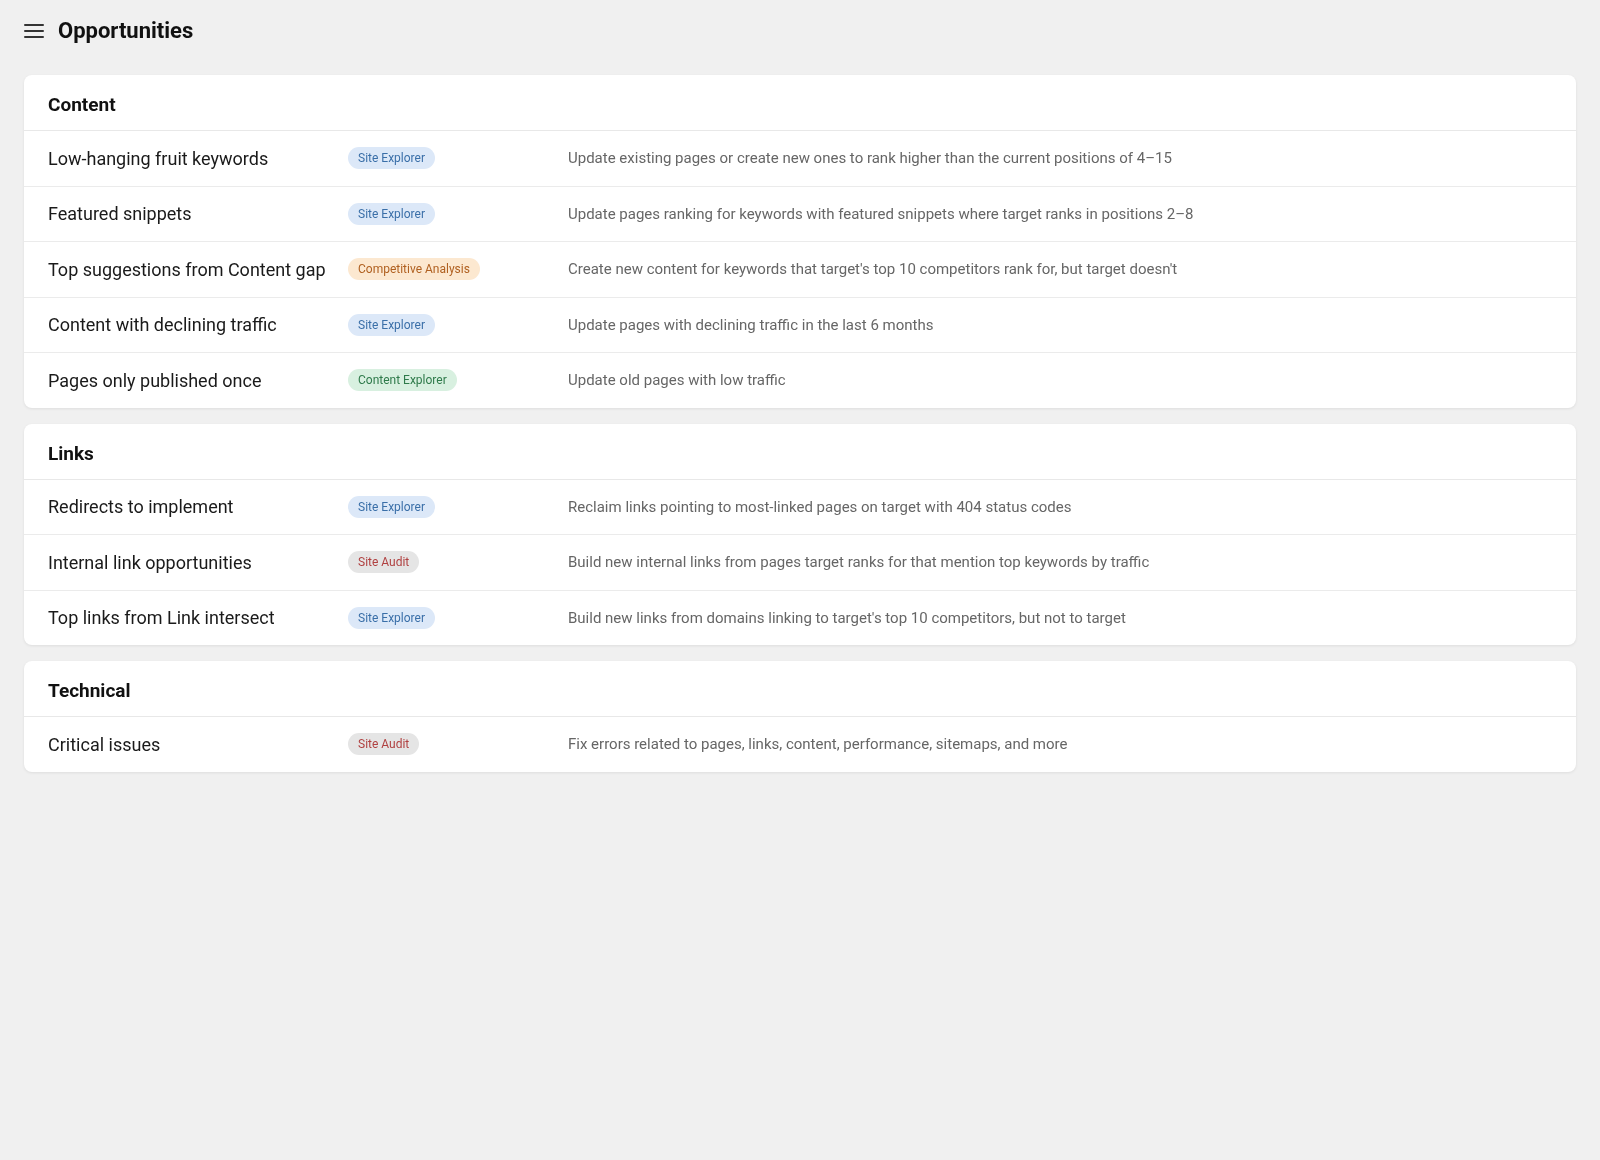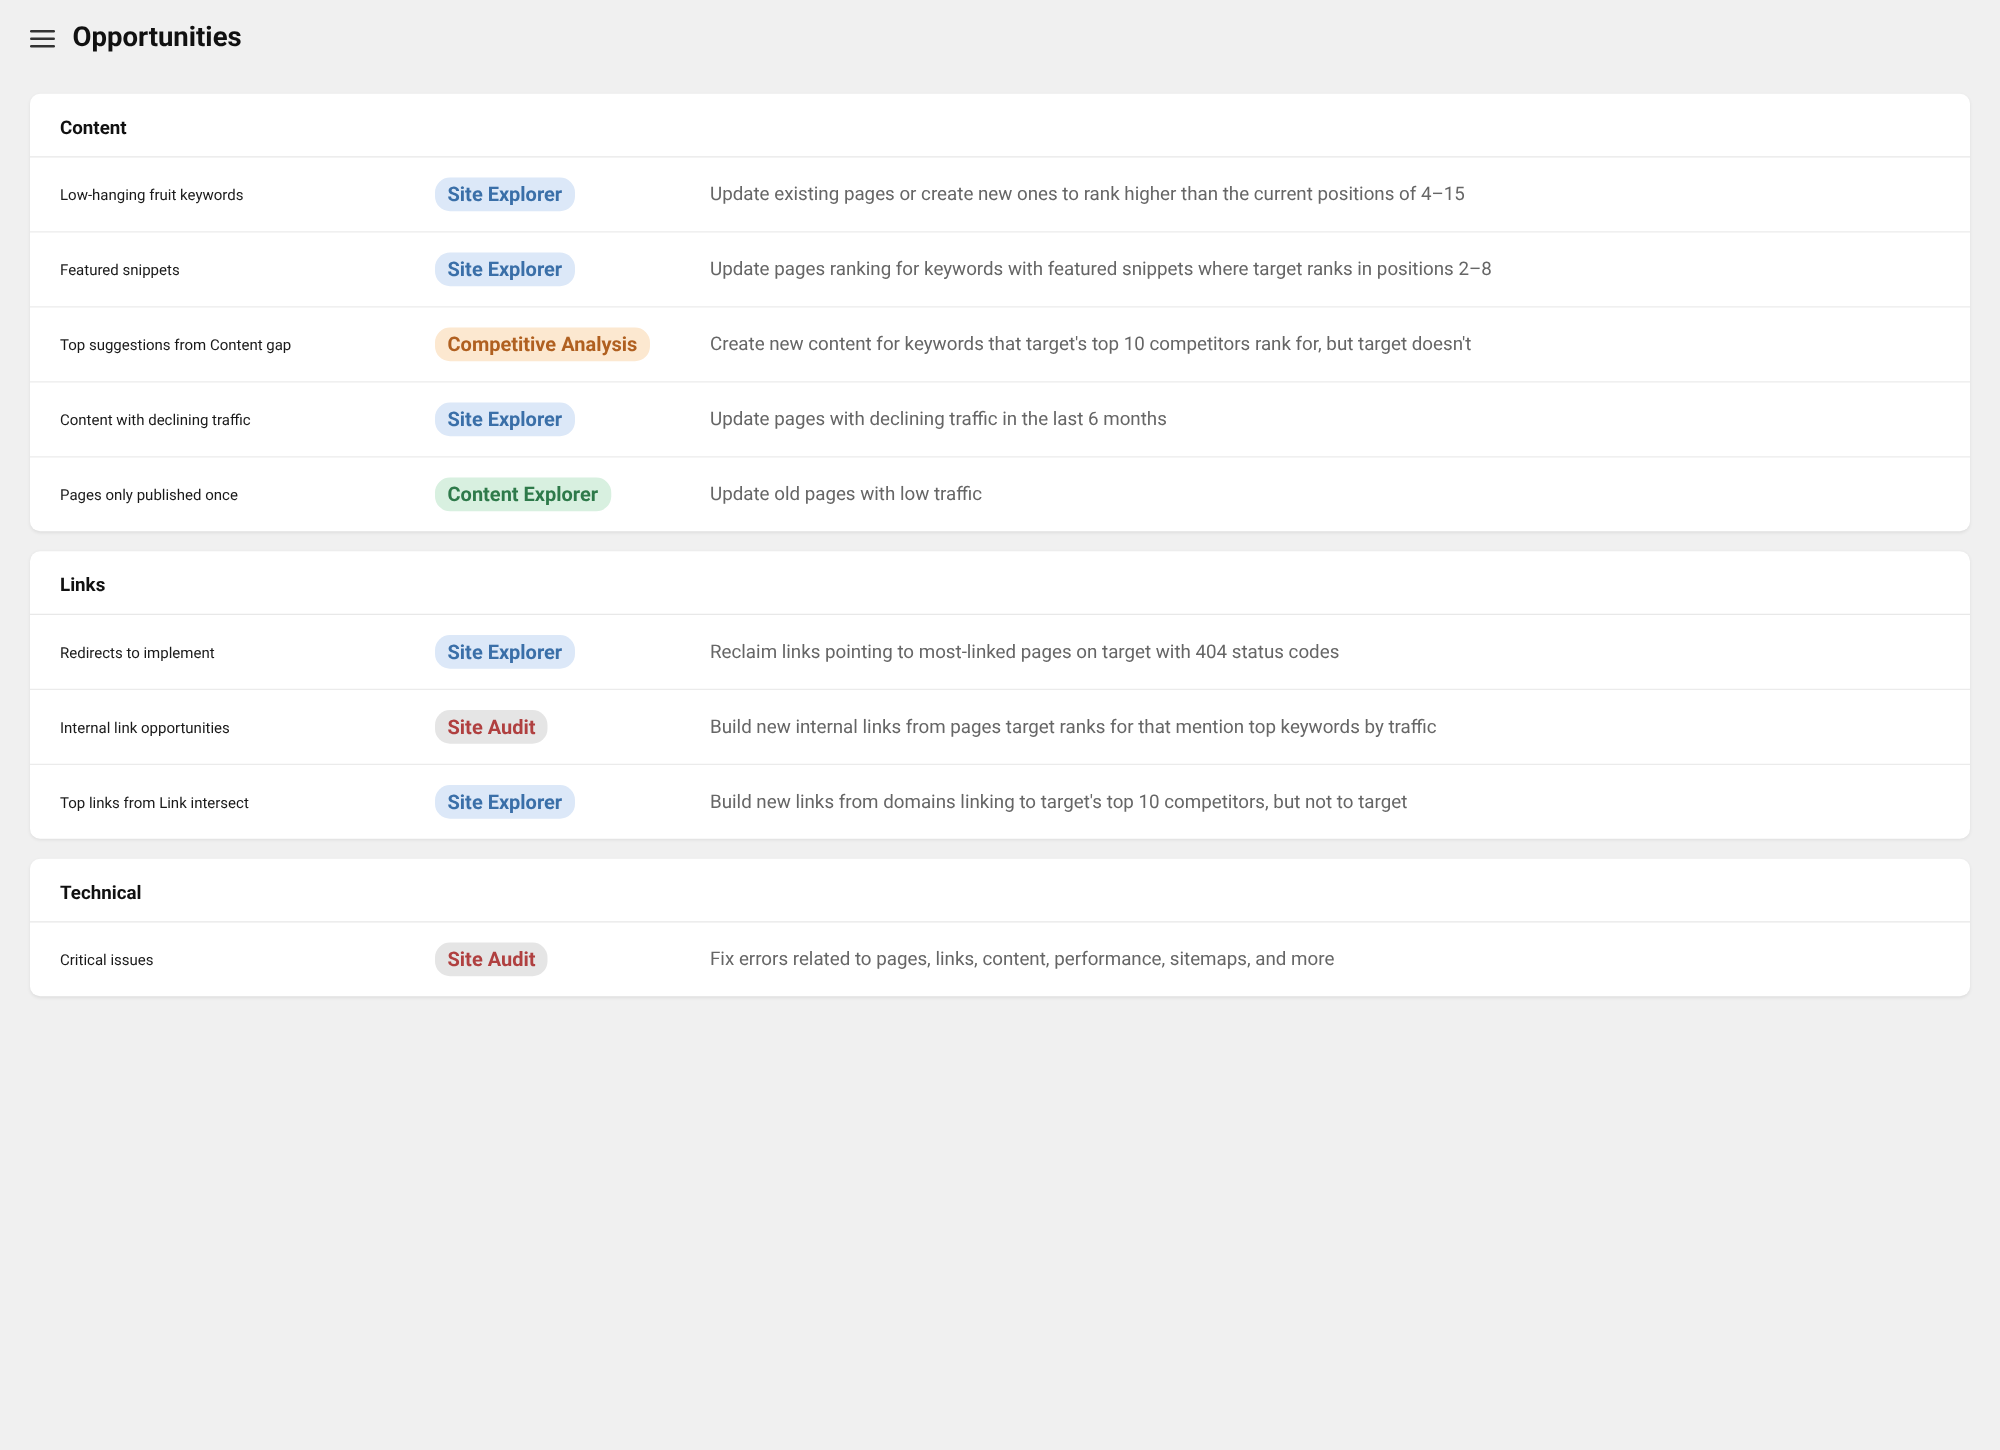--- a/index.html
+++ b/index.html
@@ -55,51 +55,51 @@
 
     .section-card {
       background: #ffffff;
       border-radius: 8px;
       overflow: hidden;
       box-shadow: 0 1px 3px rgba(0,0,0,0.08);
     }
 
     .section-header {
       padding: 18px 24px 14px 24px;
-      font-size: 15px;
+      font-size: 19px;
       font-weight: 700;
       color: #111;
       border-bottom: 1px solid #e8e8e8;
     }
 
     .table-row {
       display: grid;
       grid-template-columns: 280px 200px 1fr;
       align-items: center;
       padding: 16px 24px;
       border-bottom: 1px solid #ebebeb;
       gap: 20px;
     }
 
     .table-row:last-child {
       border-bottom: none;
     }
 
     .row-name {
-      font-size: 12px;
+      font-size: 18px;
       color: #1a1a1a;
       font-weight: 400;
     }
 
     .tag {
       display: inline-block;
       padding: 4px 10px;
       border-radius: 12px;
-      font-size: 16px;
-      font-weight: 700;
+      font-size: 12px;
+      font-weight: 400;
       white-space: nowrap;
     }
 
     .tag-site-explorer {
       background-color: #dce8f8;
       color: #3a6fa8;
     }
 
     .tag-competitive-analysis {
       background-color: #fce8d0;

